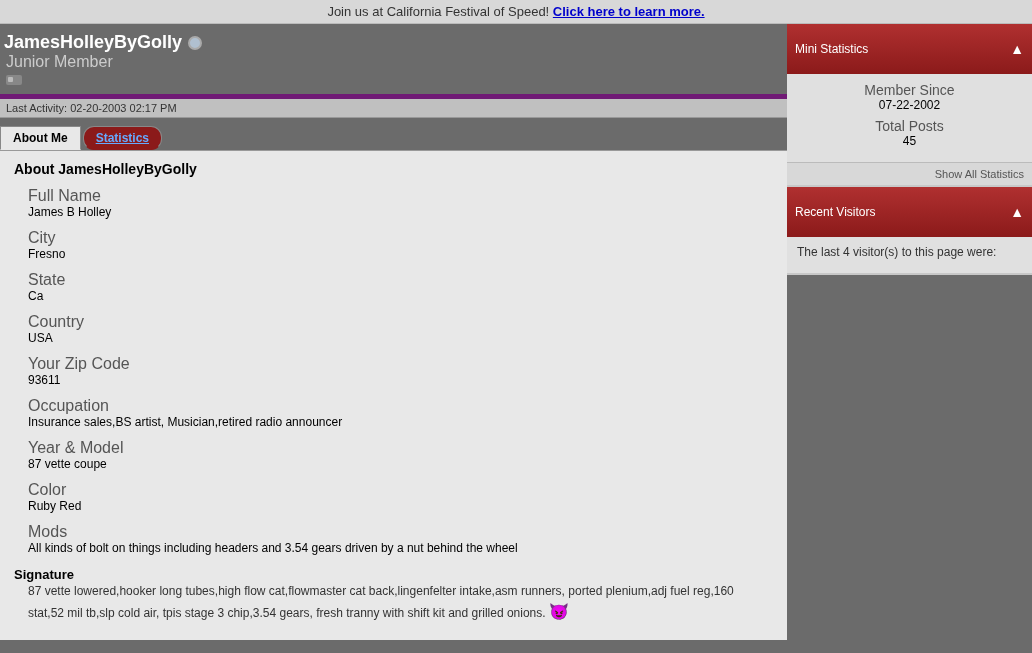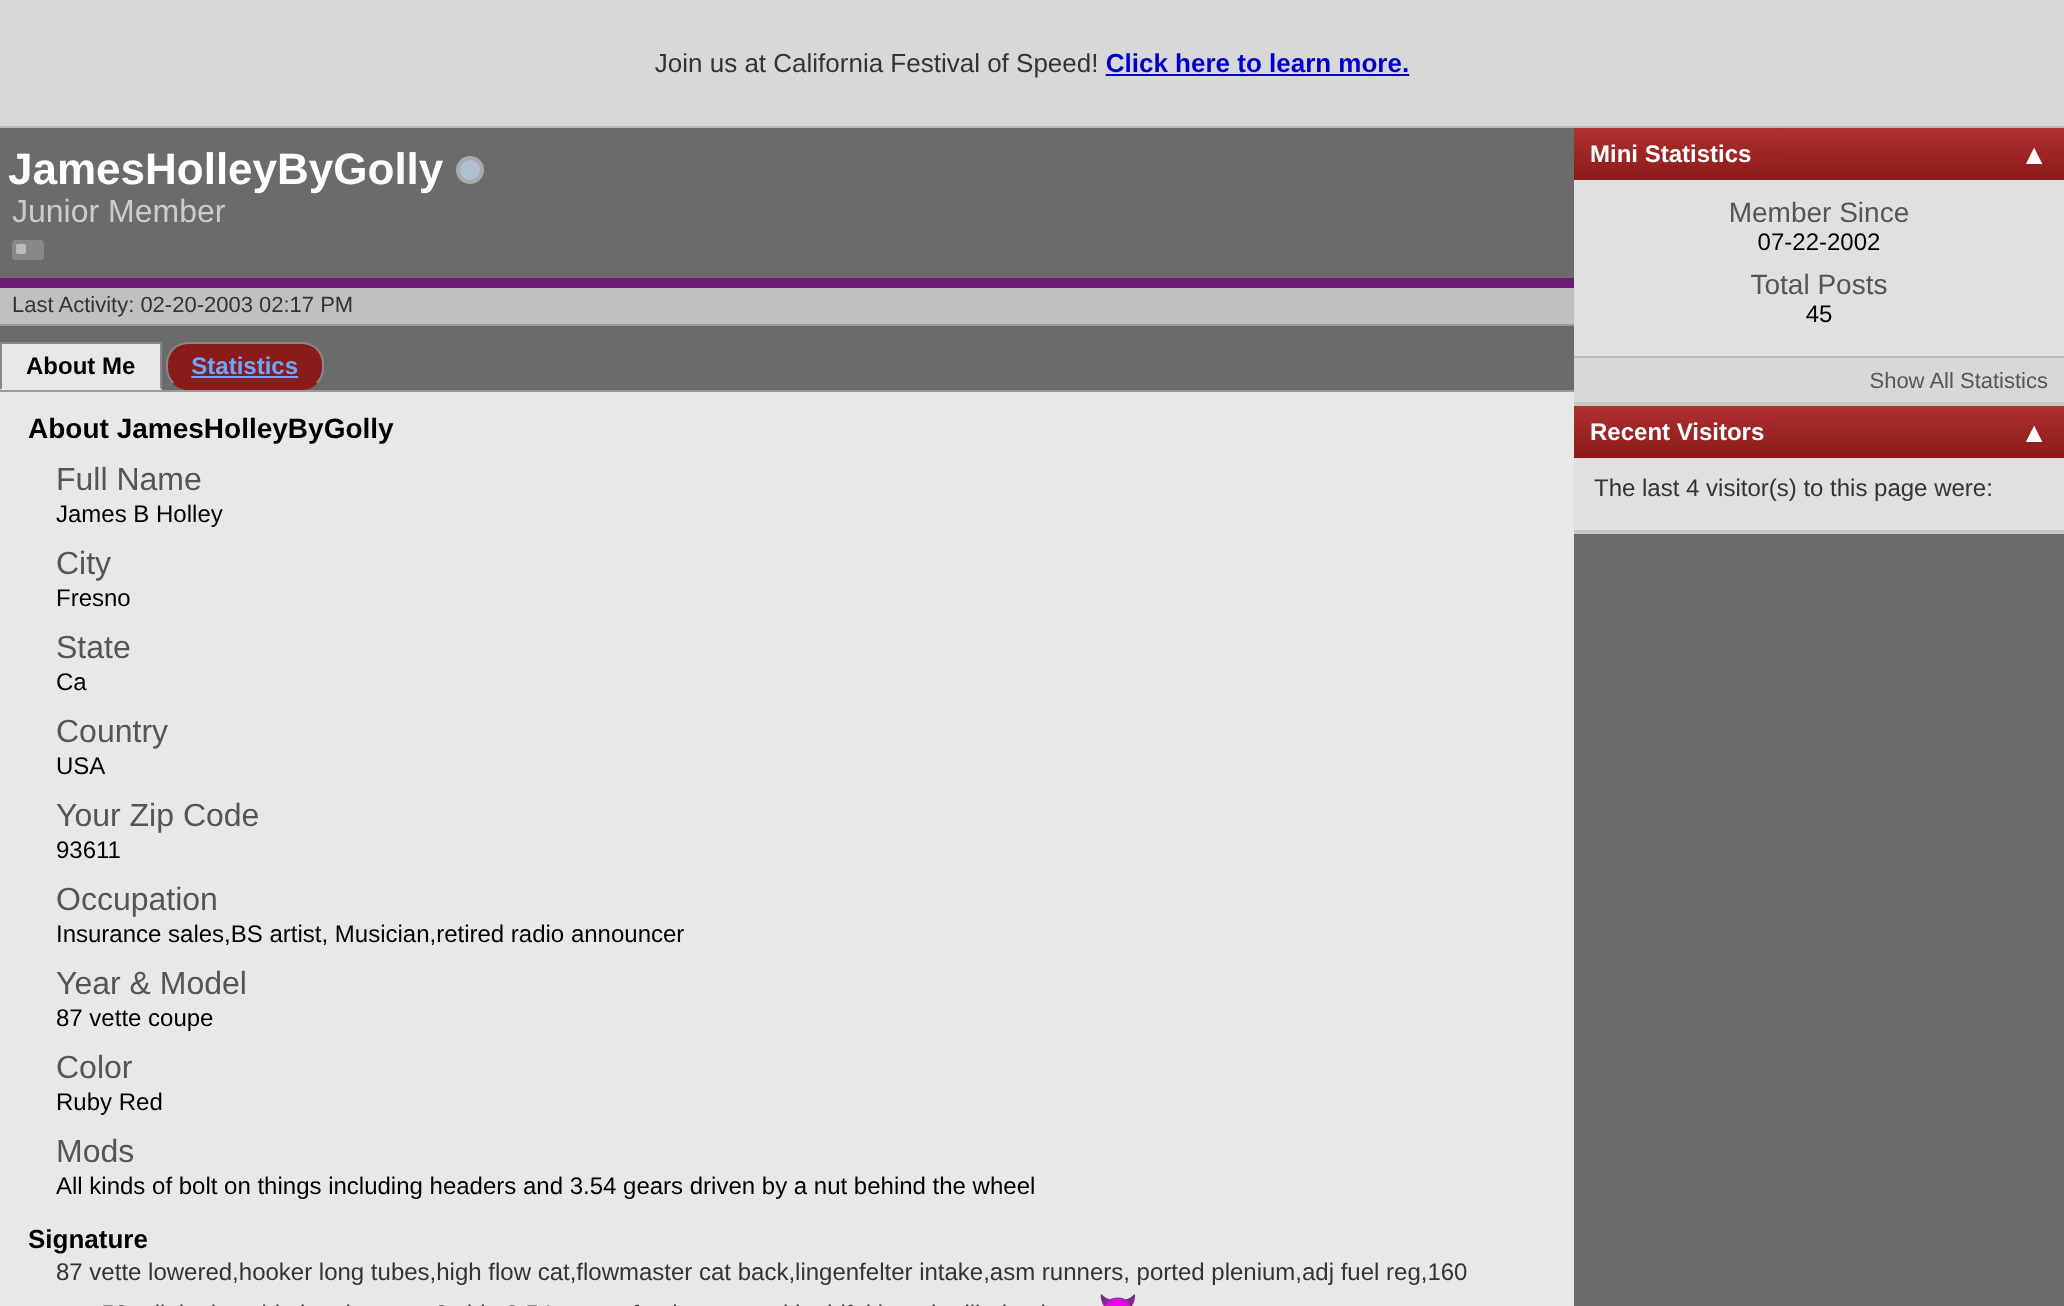--- a/index.html
+++ b/index.html
@@ -7,21 +7,21 @@
       font-family: Verdana, Arial, sans-serif;
       font-size: 12px;
       background-color: #6b6b6b;
       color: #000;
     }
 
     
     #top-banner {
       background-color: #d8d8d8;
       text-align: center;
-      padding: 24px 0;
+      padding: 4px 0;
       font-size: 13px;
       color: #333;
       border-bottom: 1px solid #bbb;
     }
     #top-banner a {
       color: #00c;
       text-decoration: underline;
       font-weight: bold;
     }
 
@@ -42,21 +42,21 @@
     #profile-header {
       background-color: #6b6b6b;
       padding: 8px 10px 4px 4px;
     }
     #username-row {
       display: flex;
       align-items: center;
       gap: 6px;
     }
     #username {
-      font-size: 22px;
+      font-size: 18px;
       font-weight: bold;
       color: #fff;
     }
     #online-icon {
       width: 14px;
       height: 14px;
       border: 2px solid #aaa;
       border-radius: 50%;
       display: inline-block;
       background: #b0c0d0;
@@ -155,23 +155,23 @@
       background-color: #c8c8c8;
       flex-shrink: 0;
     }
 
     .sidebar-box {
       margin-bottom: 2px;
     }
     .sidebar-box-header {
       background: linear-gradient(to bottom, #b03030, #8b1a1a);
       color: #fff;
-      font-weight: bold;
-      font-size: 12px;
-      padding: 5px 8px;
+      font-weight: normal;
+      font-size: 12px;
+      padding: 17px 8px;
       display: flex;
       justify-content: space-between;
       align-items: center;
     }
     .sidebar-box-header .collapse-icon {
       color: #fff;
       font-size: 14px;
       cursor: pointer;
     }
     .sidebar-box-body {

